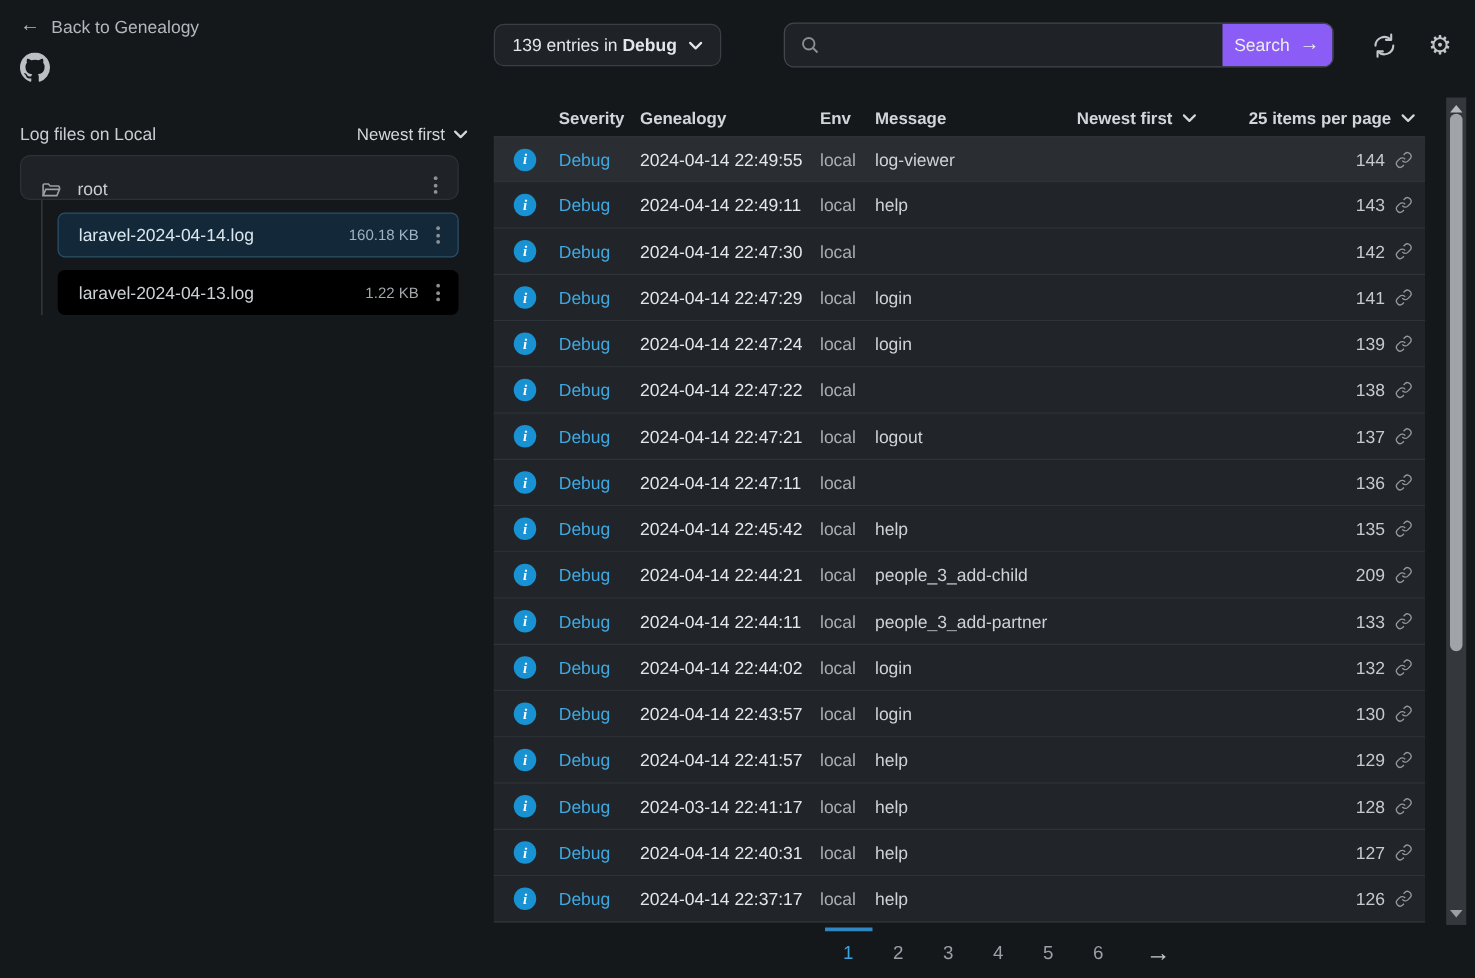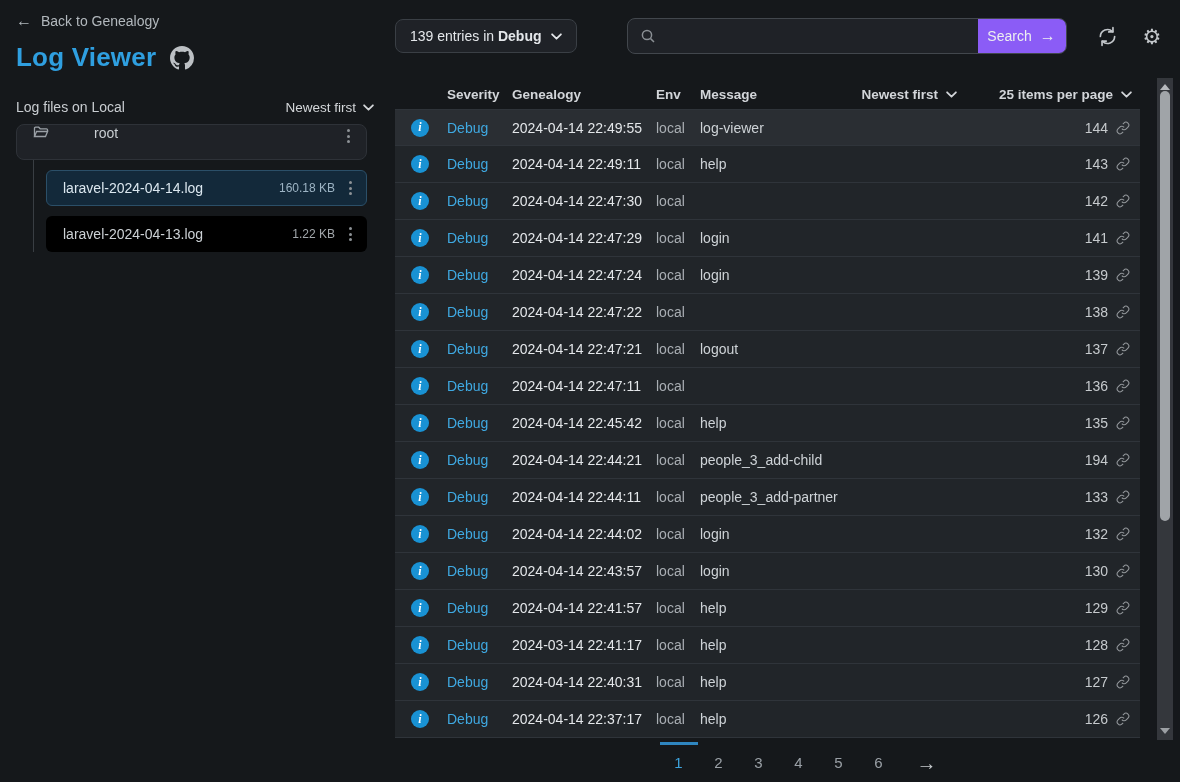--- a/index.html
+++ b/index.html
@@ -28,21 +28,21 @@
     position:absolute; left:16px; right:16px; top:99px;
     display:flex; align-items:center; justify-content:space-between;
   }
   .files-header-label { font-size:14px; color:#c9cdd1; }
   .sort-dd { display:flex; align-items:center; gap:7px; font-size:13.5px; color:#d4d7da; cursor:pointer; }
   .chev { width:11px; height:7px; stroke:#c6cacd; }
 
   .folder-item {
     position:absolute; left:16px; top:124px; width:351px; height:36px;
     background:#1f2227; border:1px solid #2e3238; border-radius:8px;
-    display:flex; align-items:flex-start; padding:0 12px 0 16px; cursor:pointer;gap:32px;
+    display:flex; align-items:flex-end; padding:0 12px 0 16px; cursor:pointer;
   }
   .folder-icon { width:16px; height:14px; stroke:#9aa0a6; fill:none; stroke-width:1.3; }
   .folder-name { margin-left:13px; font-size:14px; color:#c9ced2; flex:1; }
 
   .kebab { display:flex; flex-direction:column; gap:2.5px; padding:4px; cursor:pointer; }
   .kebab i { width:3px; height:3px; border-radius:50%; background:#8d9296; display:block; }
 
   .file-list {
     position:absolute; left:33px; top:160px; width:334px;
     border-left:1px solid #393e43; padding-left:12px;
@@ -162,21 +162,20 @@
 <body>
 
 <aside class="sidebar">
 
   <div class="back-link">
     <span class="back-arrow">←</span>
     <span>Back to Genealogy</span>
   </div>
 
   <div class="title-row">
-    <span class="app-title">Log Viewer</span>
     <svg class="github-icon" viewBox="0 0 16 16">
       <path d="M8 0C3.58 0 0 3.58 0 8c0 3.54 2.29 6.53 5.47 7.59.4.07.55-.17.55-.38 0-.19-.01-.82-.01-1.49-2.01.37-2.53-.49-2.69-.94-.09-.23-.48-.94-.82-1.13-.28-.15-.68-.52-.01-.53.63-.01 1.08.58 1.23.82.72 1.21 1.87.87 2.33.66.07-.52.28-.87.51-1.07-1.78-.2-3.64-.89-3.64-3.95 0-.87.31-1.59.82-2.15-.08-.2-.36-1.02.08-2.12 0 0 .67-.21 2.2.82.64-.18 1.32-.27 2-.27s1.36.09 2 .27c1.53-1.04 2.2-.82 2.2-.82.44 1.1.16 1.92.08 2.12.51.56.82 1.27.82 2.15 0 3.07-1.87 3.75-3.65 3.95.29.25.54.73.54 1.48 0 1.07-.01 1.93-.01 2.2 0 .21.15.46.55.38A8.01 8.01 0 0 0 16 8c0-4.42-3.58-8-8-8z"></path>
     </svg>
   </div>
 
   <div class="files-header">
     <span class="files-header-label">Log files on Local</span>
     <span class="sort-dd">
       <span>Newest first</span>
       <svg class="chev" viewBox="0 0 10 6">
@@ -435,21 +434,21 @@
     </span>
   </div>
 
   <div class="log-row grid-cols">
     <span class="info-icon">i</span>
     <span class="sev-link">Debug</span>
     <span class="dt-cell">2024-04-14 22:44:21</span>
     <span class="env-cell">local</span>
     <span class="msg-cell">people_3_add-child</span>
     <span class="row-right">
-      <span class="row-index">194</span>
+      <span class="row-index">209</span>
       <span class="link-icon">
         <svg viewBox="0 0 24 24">
           <path d="M10 13a5 5 0 0 0 7.54.54l3-3a5 5 0 0 0-7.07-7.07l-1.72 1.71"></path>
           <path d="M14 11a5 5 0 0 0-7.54-.54l-3 3a5 5 0 0 0 7.07 7.07l1.71-1.71"></path>
         </svg>
       </span>
     </span>
   </div>
 
   <div class="log-row grid-cols">

